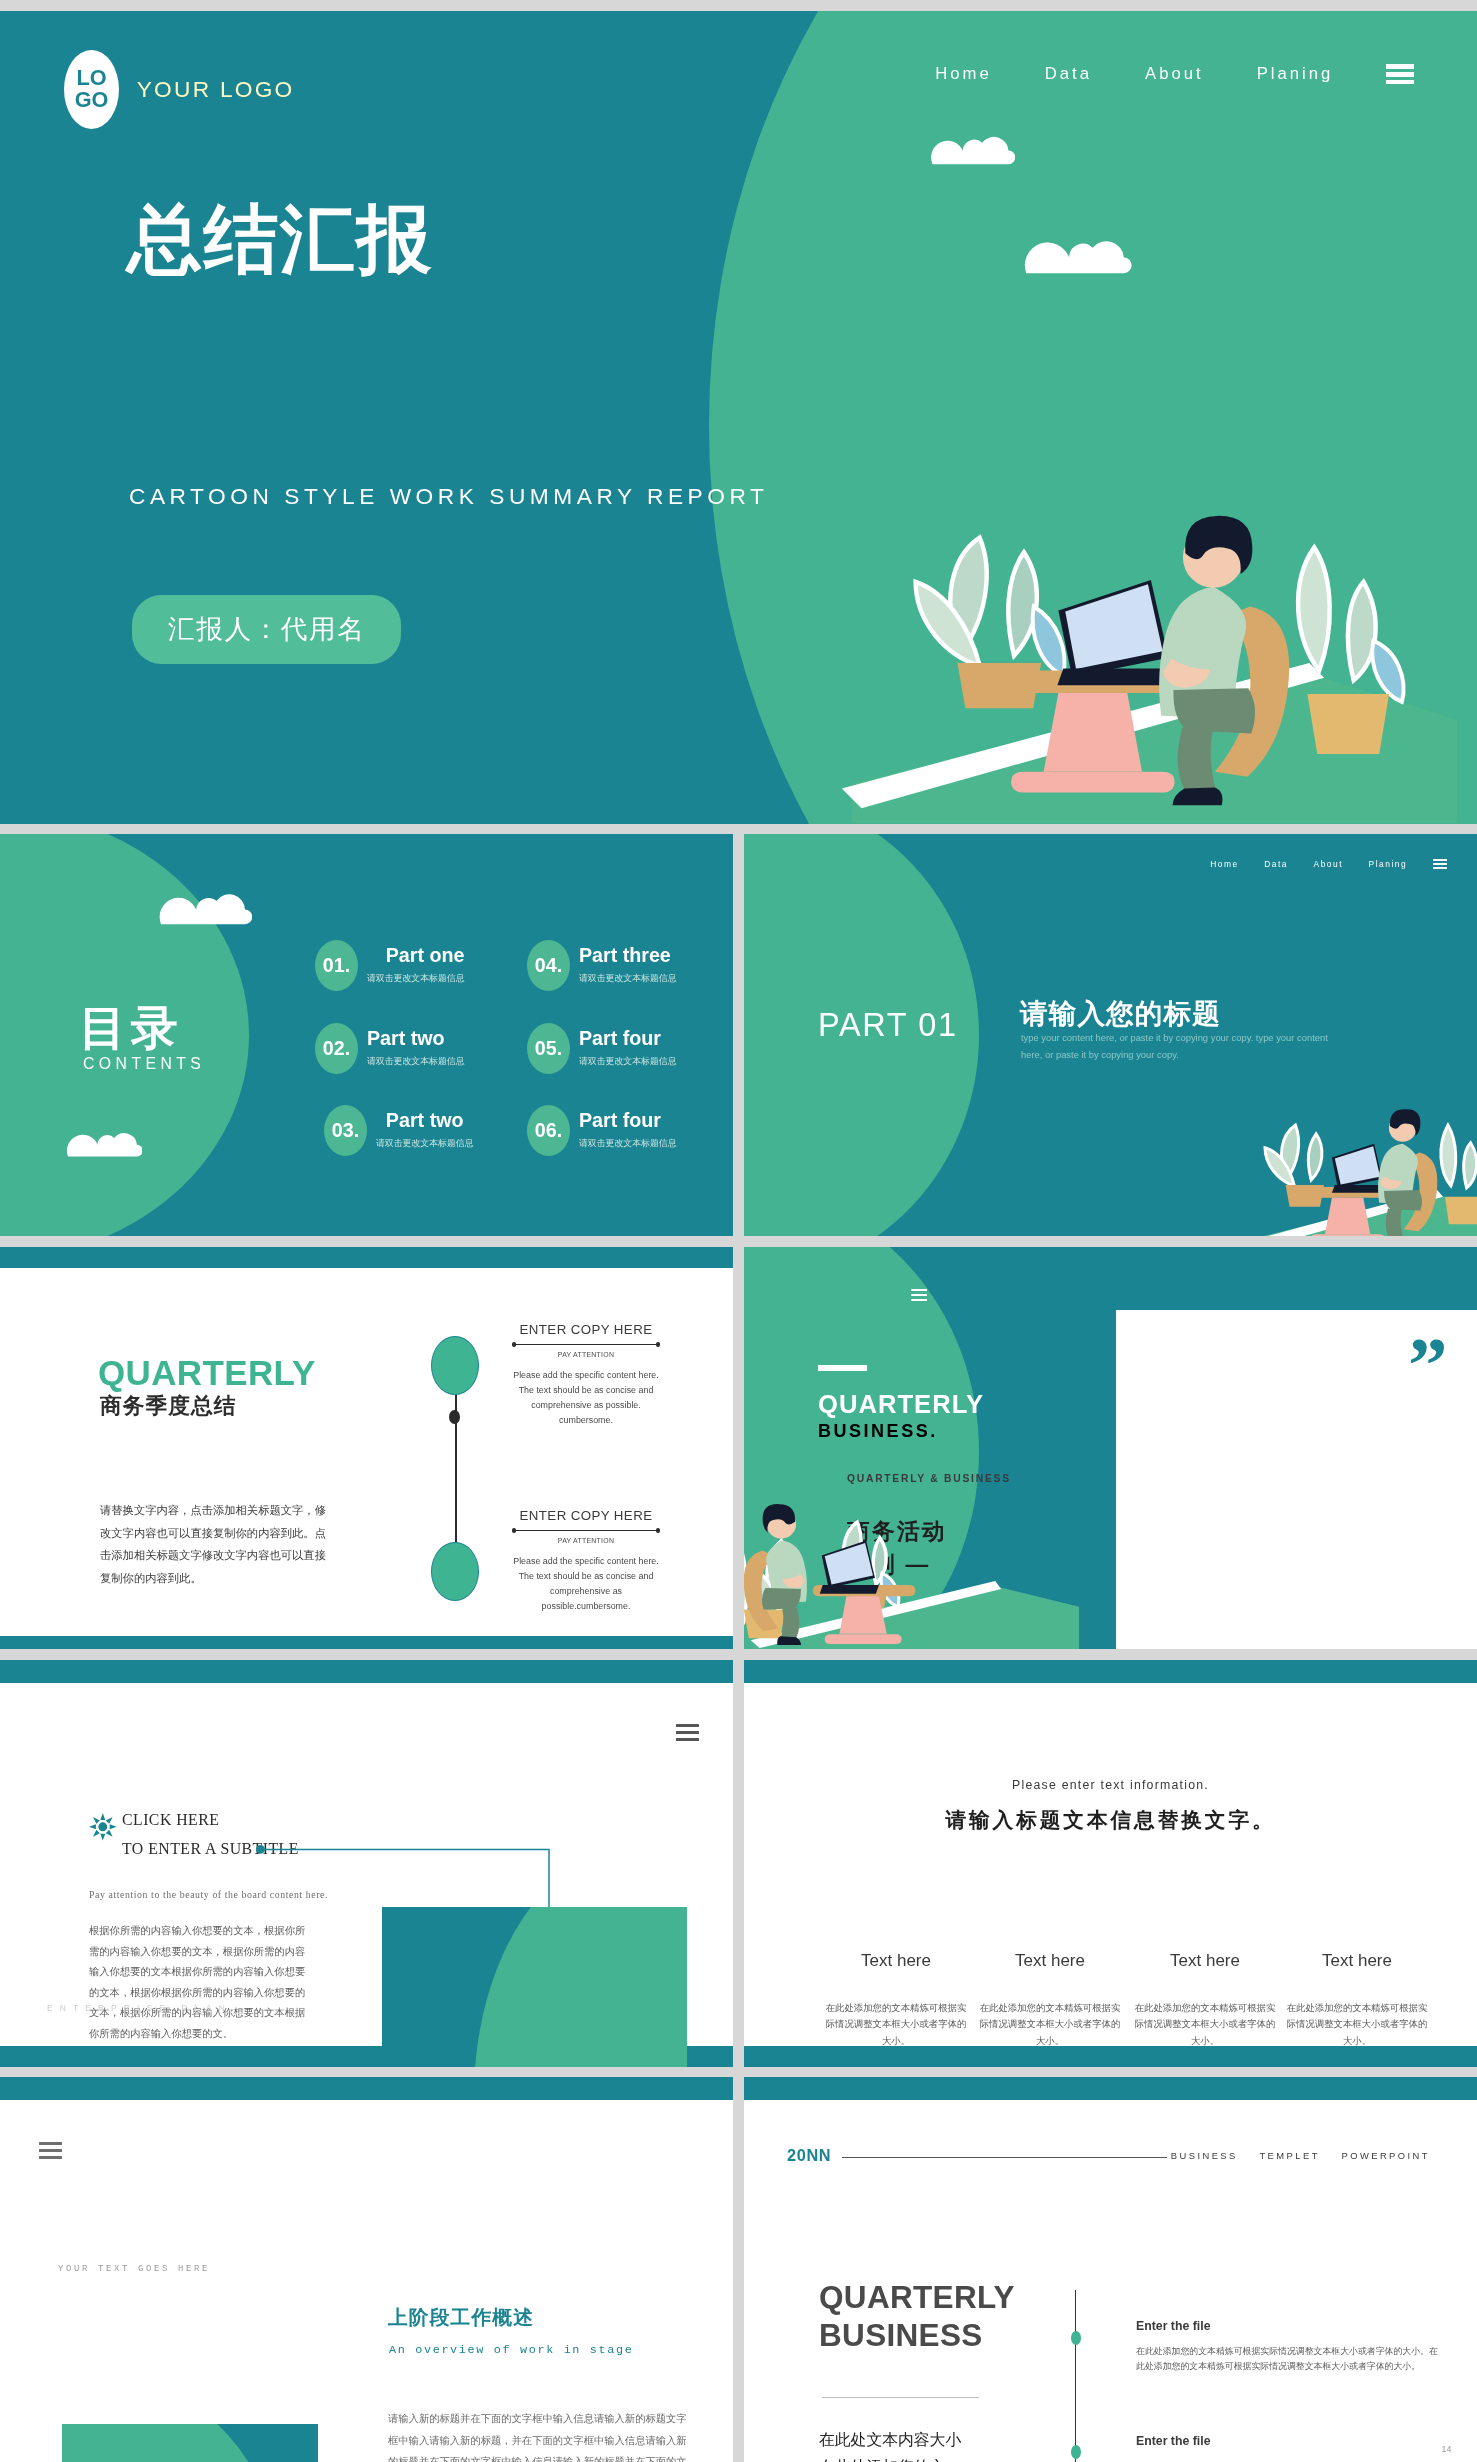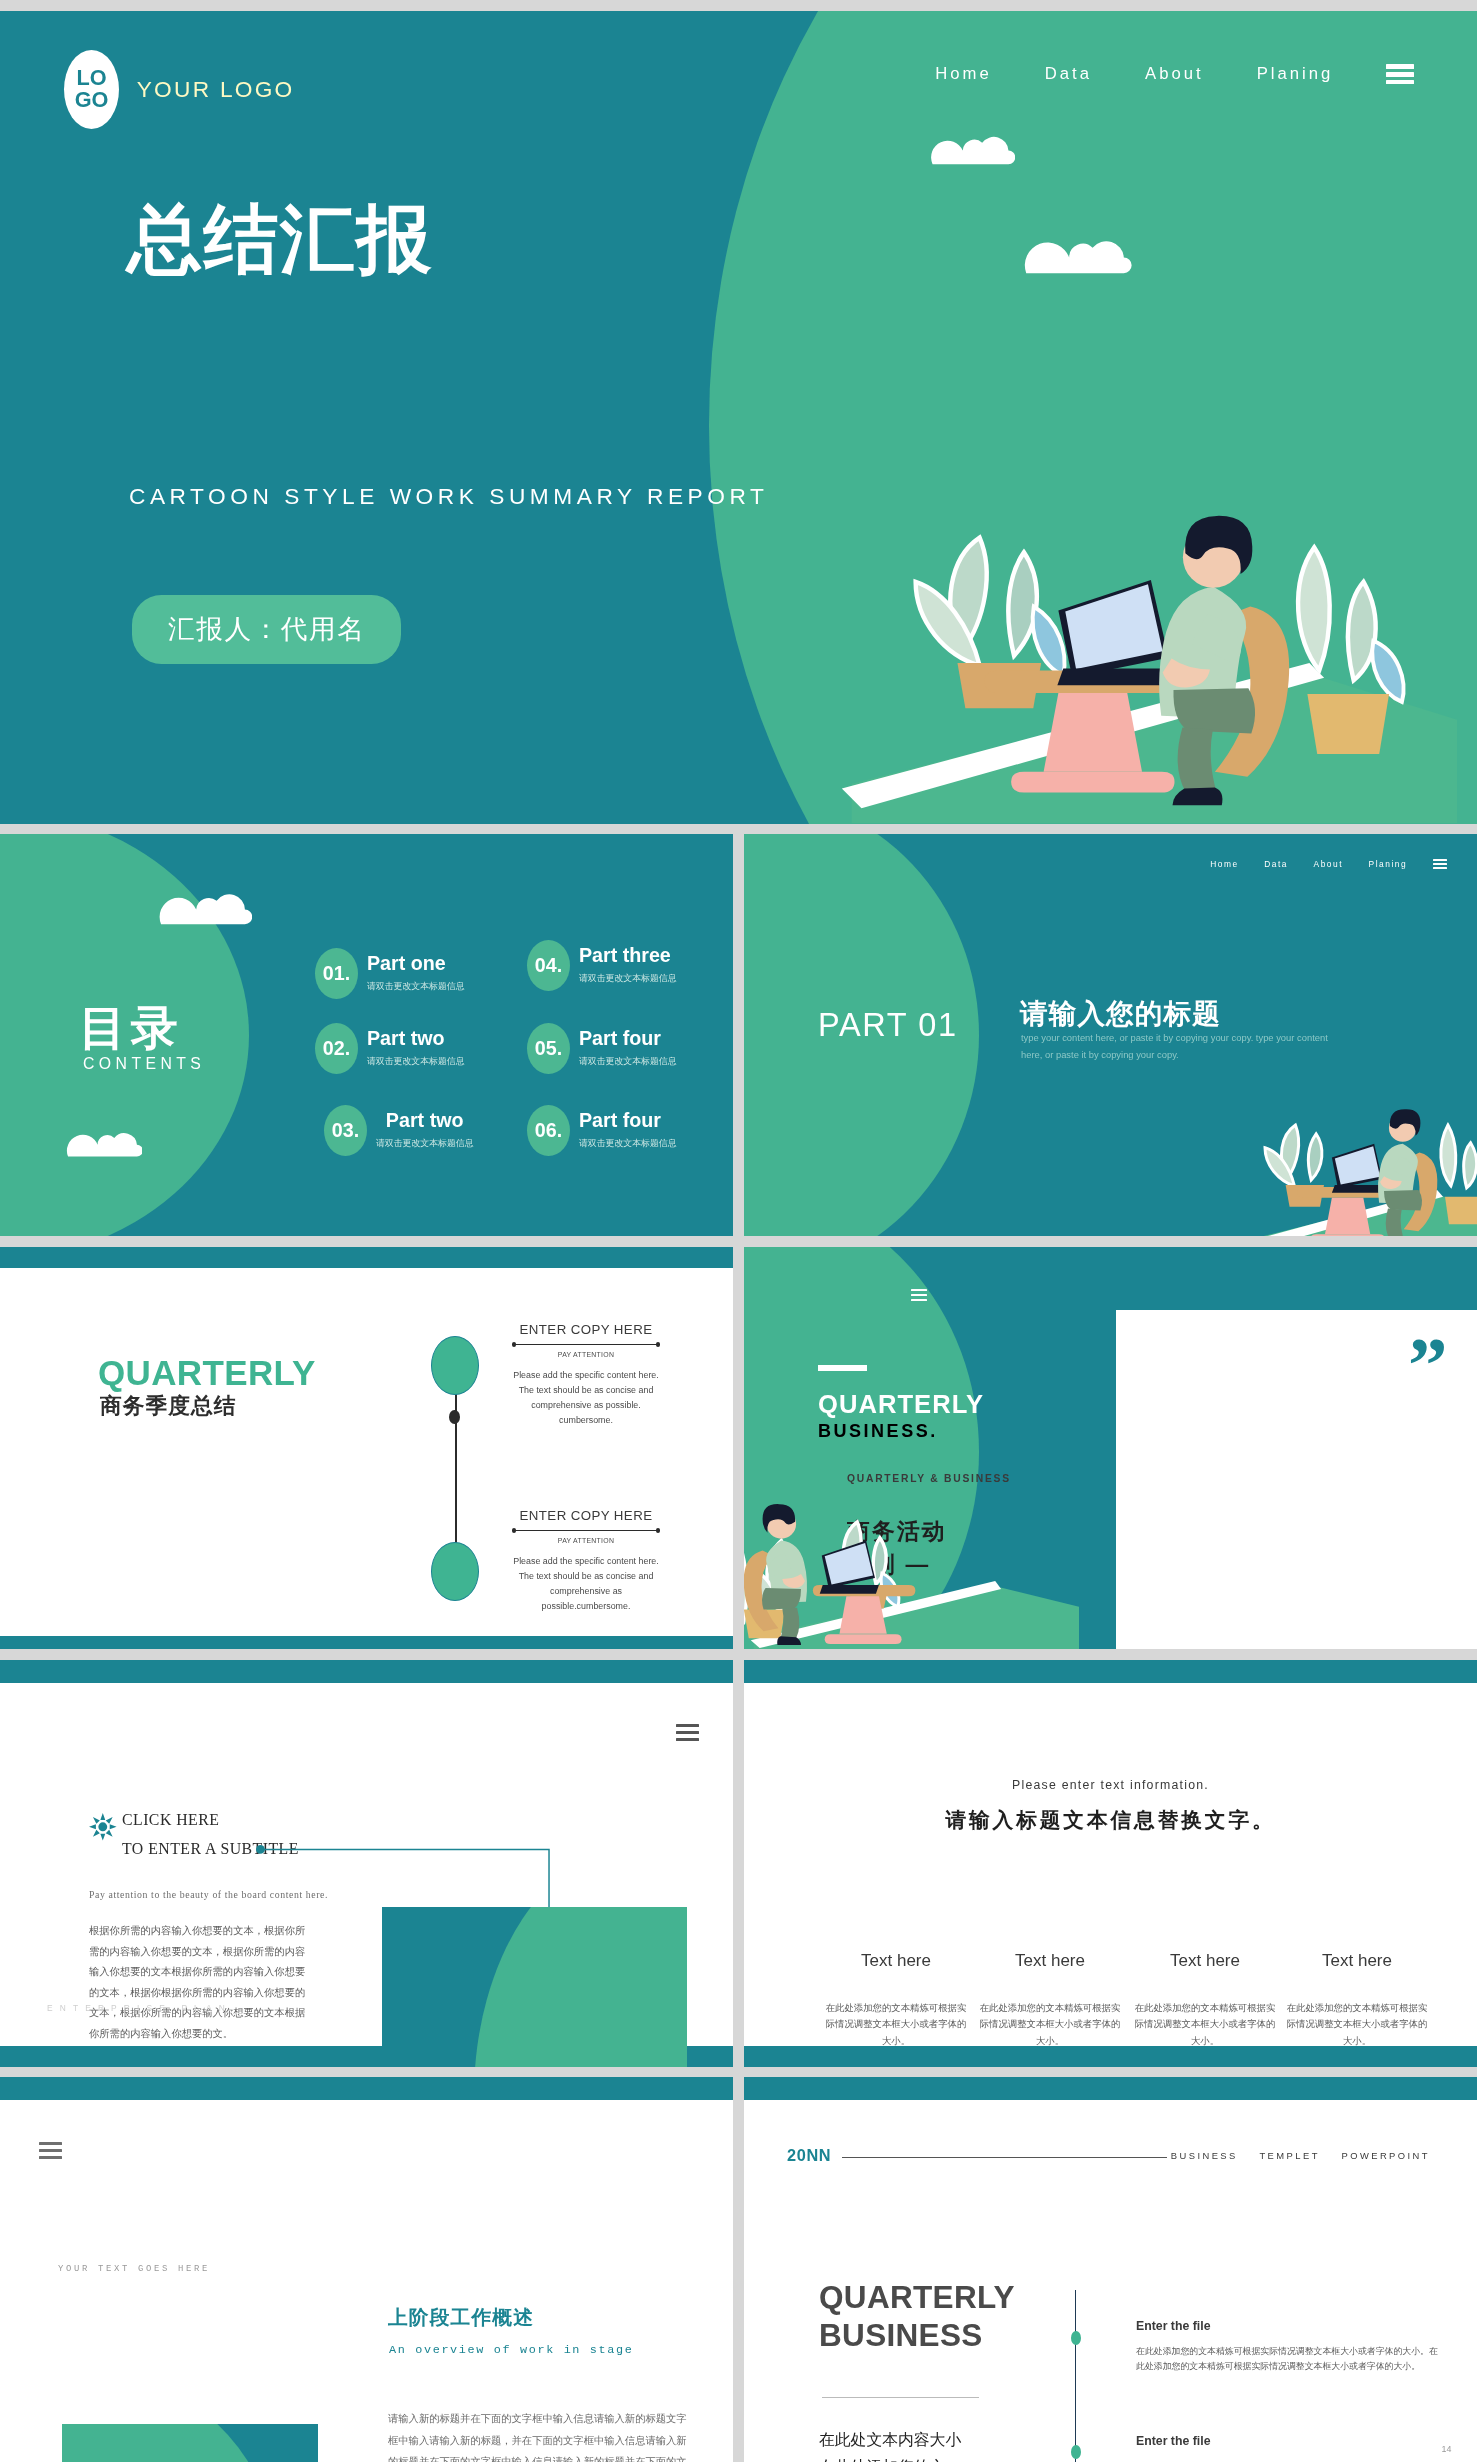--- a/index.html
+++ b/index.html
@@ -301,21 +301,21 @@
   <div class="cloud" style="left:63px;top:297px;width:79px;height:30.5px;">
     <svg viewBox="0 0 160 62">
           <path d="M10 52h140a12 12 0 0 0 0-24 26 26 0 0 0-46-14 20 20 0 0 0-34 14 14 14 0 0 0-60 24z" fill="#fff"></path>
         </svg>
   </div>
 
   <div class="menu-title">目录</div>
   <div class="menu-en">CONTENTS</div>
 
   <div class="toc-grid">
-    <div class="toc-item" style="left:0;top:8px;">
+    <div class="toc-item" style="left:0;top:0;text-align:right;">
       <div class="toc-num">01.</div>
       <div class="toc-txt">
             <div class="toc-head">Part one</div>
       <div class="toc-sub">请双击更改文本标题信息</div>
           </div>
     </div>
     <div class="toc-item" style="left:0;top:83px;">
       <div class="toc-num">02.</div>
       <div class="toc-txt">
             <div class="toc-head">Part two</div>
@@ -401,20 +401,21 @@
     </svg>
   </div>
 </div>
 
 <div class="slide wslide" id="s4">
   <div class="wband-top"></div>
   <div class="wband-bottom"></div>
 
   <div class="q-title">QUARTERLY</div>
   <div class="q-sub">商务季度总结</div>
+  <div class="q-body">请替换文字内容，点击添加相关标题文字，修改文字内容也可以直接复制你的内容到此。点击添加相关标题文字修改文字内容也可以直接复制你的内容到此。</div>
 
   <div class="tl-line" style="left:455px;top:113px;width:1.5px;height:231px;"></div>
   <div class="tl-oval" style="left:431px;top:89px;width:48px;height:59px;"></div>
   <div class="tl-dot" style="left:449px;top:163px;width:10.8px;height:13.8px;"></div>
   <div class="tl-oval" style="left:431px;top:295px;width:48px;height:59px;"></div>
 
   <div class="tl-card" style="left:512px;top:75px;">
     <div class="tl-h">ENTER COPY HERE</div>
     <div class="tl-rule">
           <i></i>

